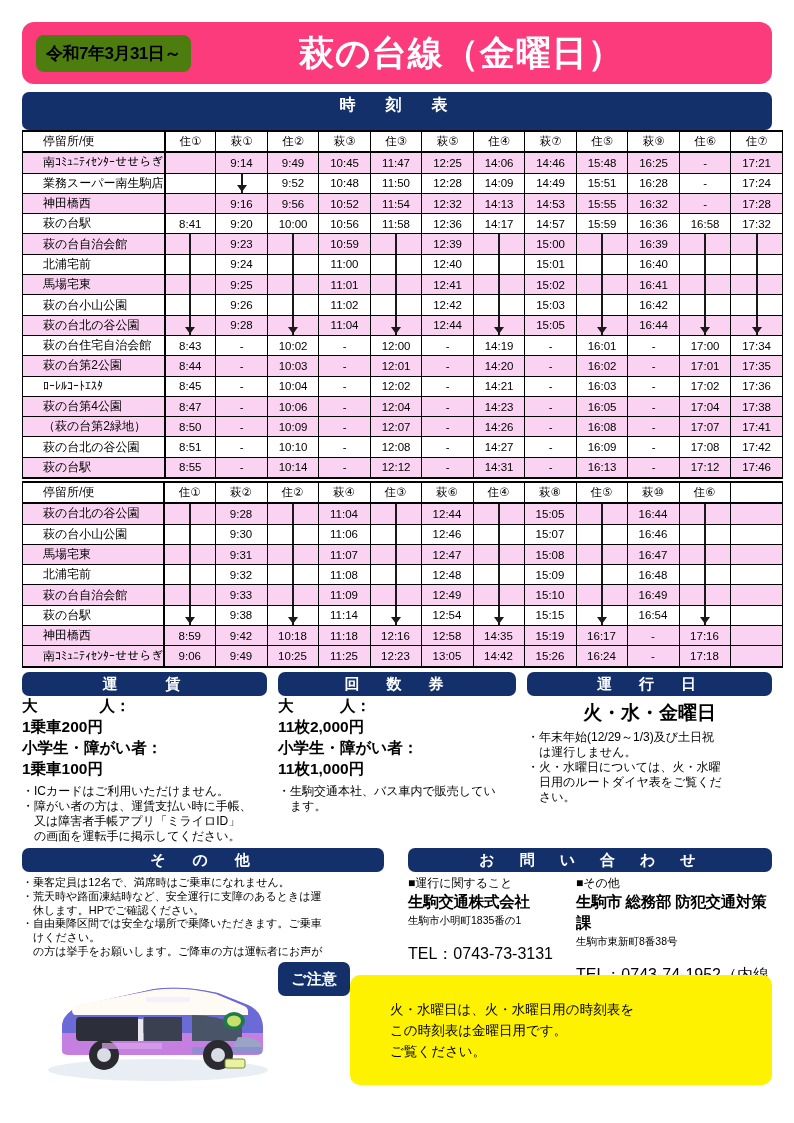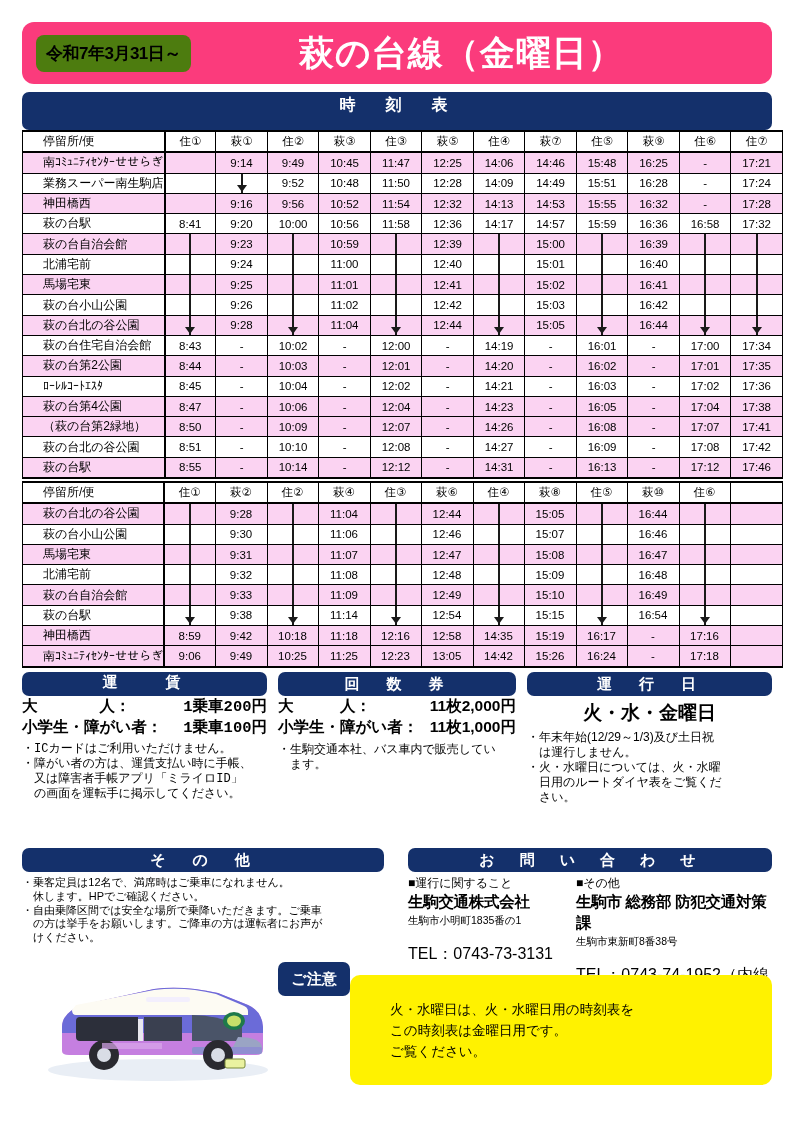--- a/index.html
+++ b/index.html
@@ -62,27 +62,27 @@
   .arrhead{
     position:absolute;left:50%;bottom:1px;transform:translateX(-50%);
     width:0;height:0;border-left:5px solid transparent;
     border-right:5px solid transparent;border-top:7px solid #1a1a1a;
   }
   
   .infobox{position:absolute;}
   .infobox .bluebar{height:24px;line-height:24px;font-size:15px;letter-spacing:6px;}
   .note{font-size:12px;line-height:1.25;margin-top:4px;}
   .note div{text-indent:-7px;padding-left:7px;}
-  #fare-box{left:22px;top:672px;width:245px;font-family:Liberation Mono, monospace;}
+  #fare-box{left:22px;top:672px;width:245px;}
   #ticket-box{left:278px;top:672px;width:238px;}
   #opday-box{left:527px;top:672px;width:245px;}
   #opday-big{font-size:19px;font-weight:700;text-align:center;margin-top:4px;}
   #other-box{left:22px;top:848px;width:362px;}
   #contact-box{left:408px;top:848px;width:364px;}
-  .fare-row{display:flex;justify-content:flex-end;font-size:15.5px;font-weight:700;}
+  .fare-row{display:flex;justify-content:flex-end;font-size:15.5px;font-weight:700;flex-direction:column;}
   .fare-row .left{margin-right:auto;}
   
   .contact-cols{display:flex;margin-top:3px;}
   .ccol{flex:1;}
   .ccol.first{flex:0 0 168px;}
   .chead{font-size:12px;}
   .cname{font-size:15.5px;font-weight:700;letter-spacing:-0.3px;}
   .caddr{font-size:10.5px;margin-top:1px;}
   .ctel{font-size:16px;margin-top:16px;}
   
@@ -743,24 +743,25 @@
       <div>・火・水曜日については、火・水曜</div>
       <div>　日用のルートダイヤ表をご覧くだ</div>
       <div>　さい。</div>
     </div>
 </div>
 
 <div class="infobox" id="other-box">
   <div class="bluebar">そ　の　他</div>
   <div class="note" style="font-size:11px">
       <div>・乗客定員は12名で、満席時はご乗車になれません。</div>
+      <div>・荒天時や路面凍結時など、安全運行に支障のあるときは運</div>
       <div>　休します。HPでご確認ください。</div>
       <div>・自由乗降区間では安全な場所で乗降いただきます。ご乗車</div>
+      <div>　けください。</div>
       <div>　の方は挙手をお願いします。ご降車の方は運転者にお声が</div>
-      <div>　けください。</div>
     </div>
 </div>
 
 <div class="infobox" id="contact-box">
   <div class="bluebar" style="letter-spacing:5px">お　問　い　合　わ　せ</div>
   <div class="contact-cols">
     <div class="ccol first">
       <div class="chead">■運行に関すること</div>
       <div class="cname">生駒交通株式会社</div>
       <div class="caddr">生駒市小明町1835番の1</div>

